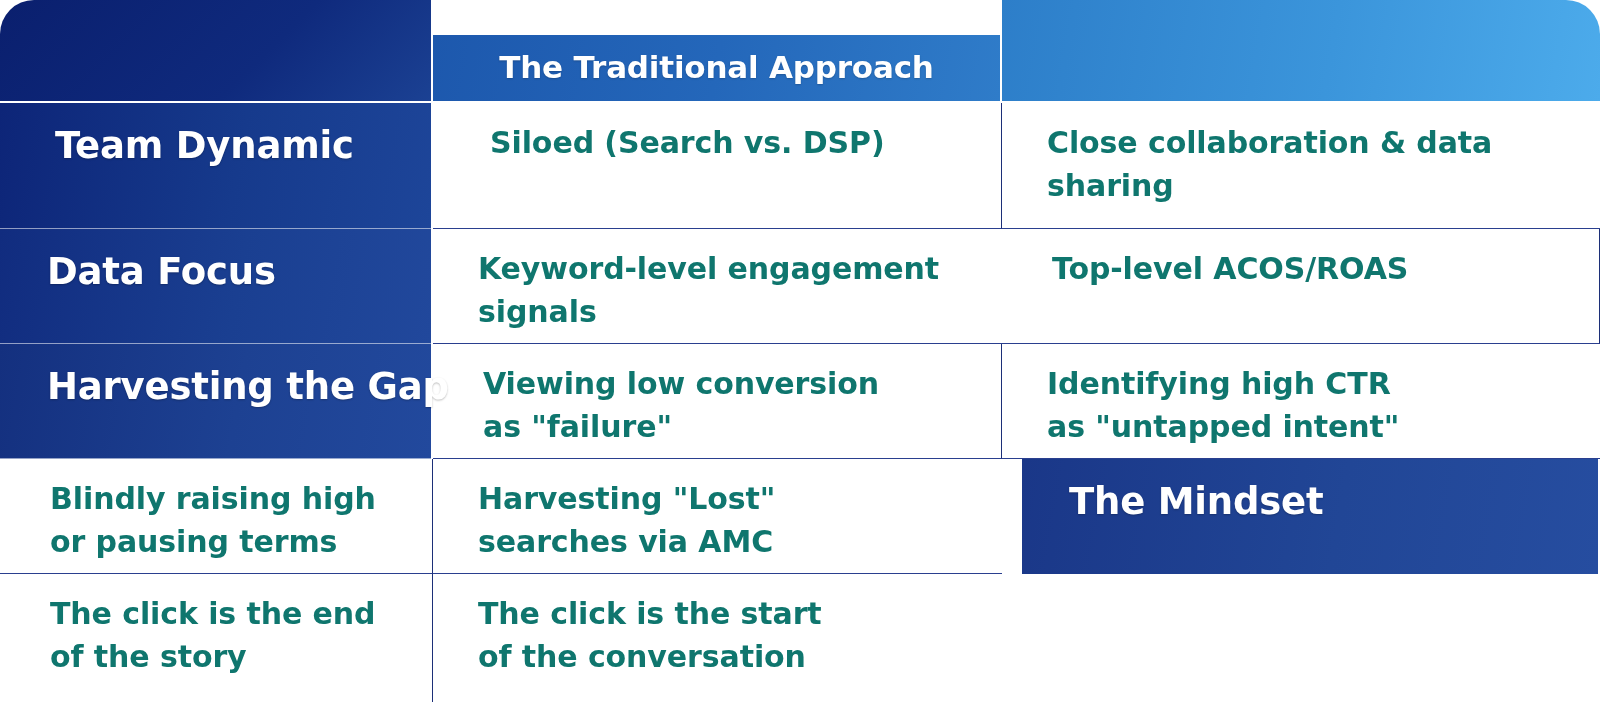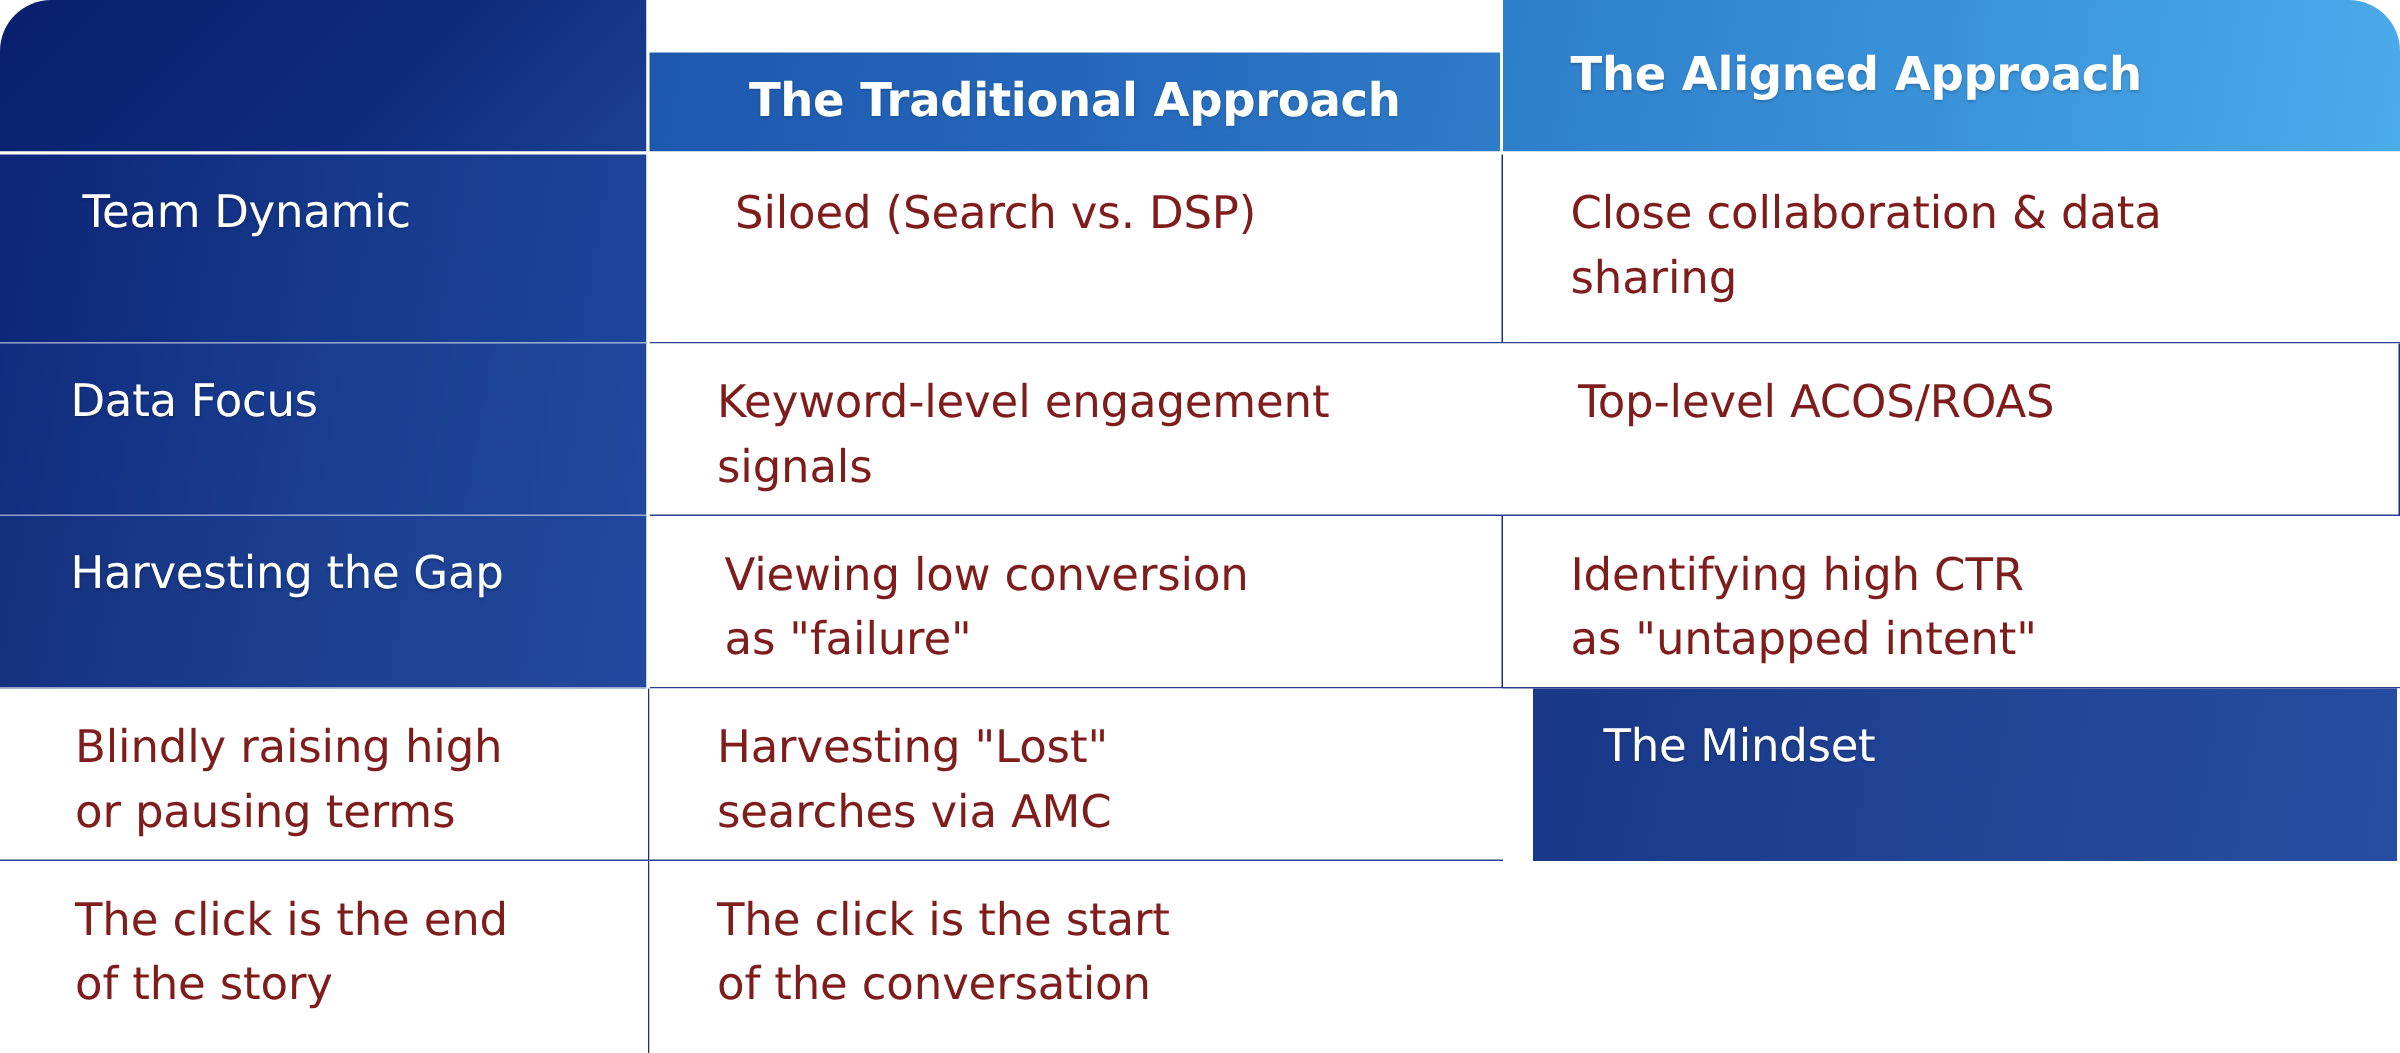--- a/index.html
+++ b/index.html
@@ -47,22 +47,22 @@
     position: relative;
   }
   .lbl-cell.r0 { background: linear-gradient(100deg, #0d2578 0%, #163a8c 55%, #1d4599 100%); padding-left: 55px; }
   .lbl-cell.r1 { background: linear-gradient(100deg, #112c7f 0%, #1a3f91 55%, #21489c 100%); }
   .lbl-cell.r2 { background: linear-gradient(100deg, #14307f 0%, #1d4192 55%, #22499d 100%); }
   .lbl-cell.r3 { background: linear-gradient(100deg, #173383 0%, #1f4494 55%, #244b9e 100%); }
   .lbl-cell.r4 { background: linear-gradient(100deg, #1a3788 0%, #214696 55%, #264da0 100%); border-bottom: none; margin-left: 20px; }
 
   .lbl-text {
     color: #ffffff;
-    font-size: 30px;
-    font-weight: normal;
+    font-size: 37px;
+    font-weight: bold;
     letter-spacing: -0.2px;
     line-height: 1.15;
     text-shadow: 0 1px 2px rgba(0,0,0,0.25);
     white-space: nowrap;
   }
 
   
   .head-cell {
     display: flex;
     align-items: center;
@@ -102,42 +102,41 @@
     border-right: 1.5px solid #1c2f78;
     padding-left: 50px;
   }
   .val-cell.mid.first { padding-left: 57px; }
   .val-cell.right {
     padding-left: 45px;
   }
   .val-cell.lastrow { border-bottom: none; }
 
   .val-text {
-    color: #7f1d1d;
+    color: #0f766e;
     font-size: 30px;
     line-height: 1.42;
-    font-weight: normal;
+    font-weight: bold;
     letter-spacing: -0.1px;
   }
   .val-text .ln { display: block; }
   .val-text.wrapped { max-width: 505px; }
 </style>
 </head>
 <body>
 
 <div class="table-wrap">
   <div class="grid">
 
     <div class="lbl-head"></div>
     <div class="head-cell head-2">
       <span class="head-text">The Traditional Approach</span>
     </div>
     <div class="head-cell head-3">
       <span class="head-text">
-          <span class="ln" style="display:block">The Aligned Approach</span>
         </span>
     </div>
 
     <div class="lbl-cell r0">
       <span class="lbl-text">Team Dynamic</span>
     </div>
     <div class="val-cell mid first">
       <div class="val-text">
           <span class="ln">Siloed (Search vs. DSP)</span>
         </div>

